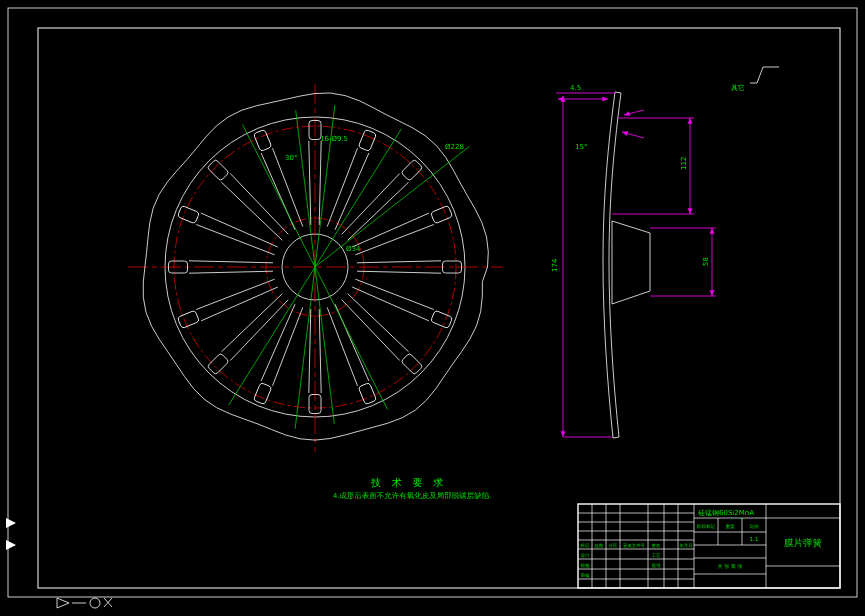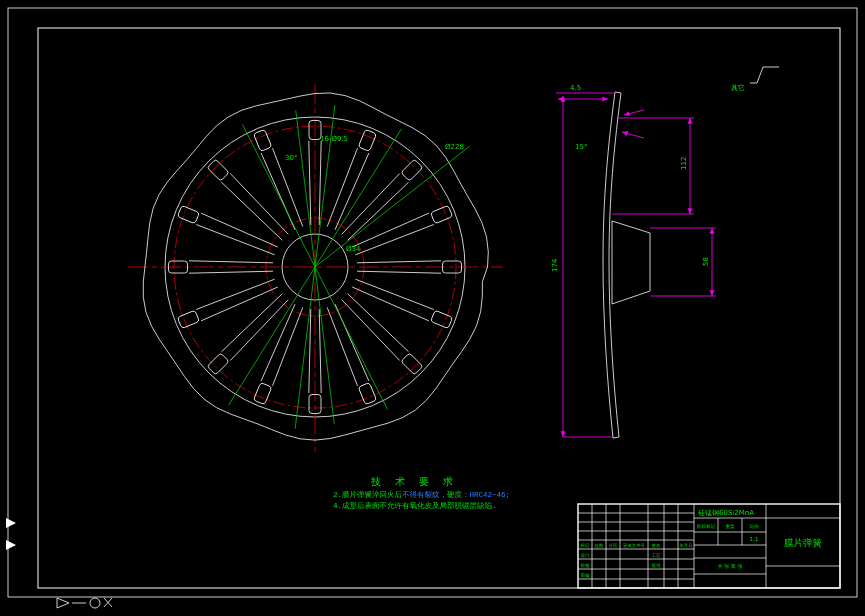--- a/index.html
+++ b/index.html
@@ -11,21 +11,21 @@
   .rl{stroke:#e00000;fill:none;stroke-width:0.8;}
   .cl{stroke-dasharray:20 4 5 4;}
   .cc{stroke-dasharray:12 3 3 3;}
   .gl{stroke:#00c800;fill:none;stroke-width:0.8;}
   .gt{fill:#00e000;font-size:7px;font-family:"DejaVu Sans",sans-serif;}
   .m{stroke:#e800e8;fill:none;stroke-width:0.9;}
   .tbl{stroke:#ffffff;fill:none;stroke-width:0.7;}
   .tbx{stroke:#ffffff;fill:none;stroke-width:1.4;}
   text.tb{fill:#00e000;font-family:"DejaVu Sans",sans-serif;}
   .tech{position:absolute;left:333px;top:477px;width:230px;color:#00e000;
-        font-size:7.5px;line-height:11px;font-family:Liberation Mono, monospace;}
+        font-size:7.5px;line-height:11px;font-family:Liberation Sans, sans-serif;}
   .tech-title{margin-left:38px;margin-bottom:2px;font-size:10px;letter-spacing:4px;color:#00e800;}
   .tech .blue{color:#2e7bff;}
 </style>
 </head>
 <body>
 
 <div id="stage">
 <svg width="865" height="616" viewBox="0 0 865 616">
   <defs>
     <marker id="am" viewBox="0 0 10 10" refX="9" refY="5" markerWidth="7" markerHeight="7" orient="auto-start-reverse">
@@ -199,16 +199,15 @@
     <text x="585" y="556.5" class="tb" font-size="4.6" text-anchor="middle">设计</text>
     <text x="585" y="566.5" class="tb" font-size="4.6" text-anchor="middle">校核</text>
     <text x="585" y="576.5" class="tb" font-size="4.6" text-anchor="middle">审核</text>
     <text x="656" y="556.5" class="tb" font-size="4.6" text-anchor="middle">工艺</text>
     <text x="656" y="566.5" class="tb" font-size="4.6" text-anchor="middle">批准</text>
   </g>
 </svg>
 
 <div class="tech">
   <div class="tech-title">技 术 要 求</div>
-  <div class="tech-line"><span>2.膜片弹簧淬回火后</span><span class="blue">不得有裂纹</span><span>，硬度：</span><span class="blue">HRC42~46;</span></div>
   <div class="tech-line"><span>4.成形后表面不允许有氧化皮及局部脱碳层缺陷.</span></div>
 </div>
 </div>
 
 </body></html>

